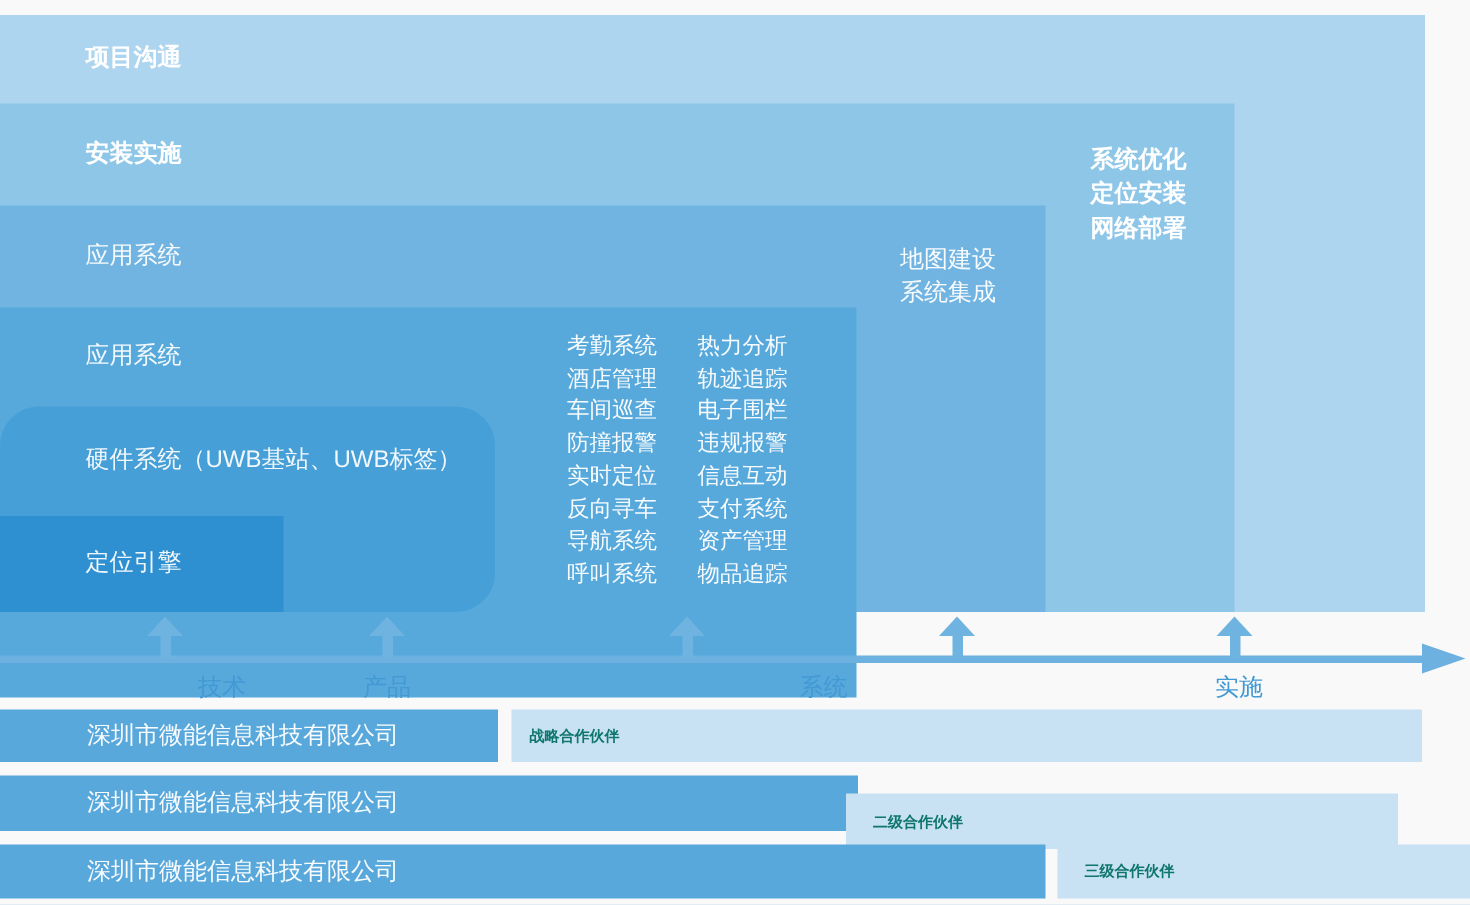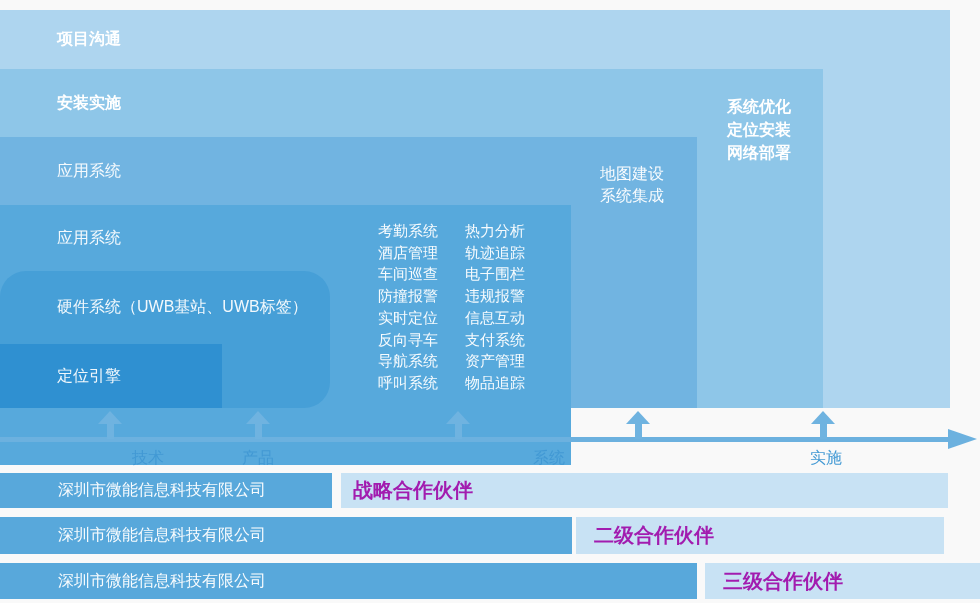--- a/index.html
+++ b/index.html
@@ -9,21 +9,21 @@
     background:var(--bg,#f9f9f9);overflow:hidden;
     font-family:"Liberation Sans", sans-serif;
   }
   
   .layer{position:absolute;left:0;}
   .l1{top:10px;width:950px;height:398px;background:var(--layer1);z-index:1;}
   .l2{top:69px;width:823px;height:339px;background:var(--layer2);z-index:2;}
   .l3{top:137px;width:697px;height:271px;background:var(--layer3);z-index:3;}
   .l4{top:205px;width:571px;height:260px;background:var(--layer4);z-index:4;}
   .l5{top:271px;width:330px;height:137px;background:var(--layer5);z-index:5;border-radius:26px;}
-  .l6{top:344px;width:222px;height:64px;background:var(--layer6);z-index:6;}
+  .l6{top:344px;width:189px;height:64px;background:var(--layer6);z-index:6;}
   .layer .label{
     position:absolute;left:57px;font-size:16px;line-height:22px;
     color:#ffffff;white-space:nowrap;
   }
   .label.bold{font-weight:700;}
   .label.soft{color:rgba(255,255,255,0.93);}
   .l1 .label{top:18px;} .l2 .label{top:23px;} .l3 .label{top:23px;}
   .l4 .label{top:22px;} .l5 .label{top:25px;} .l6 .label{top:21px;}
 
   
@@ -60,29 +60,29 @@
 
   
   .prow{position:absolute;left:0;z-index:11;}
   .prow .company{
     position:absolute;left:0;top:0;height:100%;background:var(--company-bar);
     color:rgba(255,255,255,0.96);font-size:16px;display:flex;align-items:center;
     padding-left:58px;box-sizing:border-box;white-space:nowrap;
   }
   .prow .level{
     position:absolute;top:0;height:100%;background:var(--partner-bar);
-    color:#a21caf;font-weight:700;font-size:20px;display:flex;align-items:center;
+    color:#0f766e;font-weight:700;font-size:10px;display:flex;align-items:center;
     box-sizing:border-box;white-space:nowrap;
   }
   .pr1{top:473px;height:35px;}
   .pr1 .company{width:332px;}
   .pr1 .level{left:341px;width:607px;padding-left:12px;}
   .pr2{top:517px;height:37px;}
   .pr2 .company{width:572px;}
-  .pr2 .level{left:576px;width:368px;padding-left:18px;}
+  .pr2 .level{left:564px;width:368px;padding-left:18px;margin-top:12px;}
   .pr3{top:563px;height:36px;}
   .pr3 .company{width:697px;}
   .pr3 .level{left:705px;width:284px;padding-left:18px;}
 </style>
 </head>
 <body>
 
 <div class="stage">
 
   <div class="layer l1">

